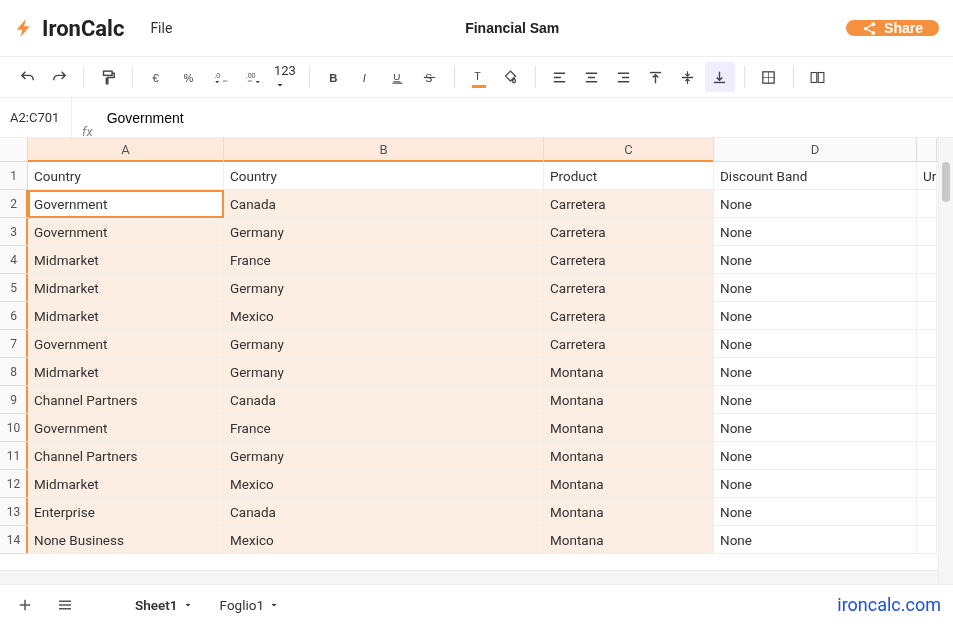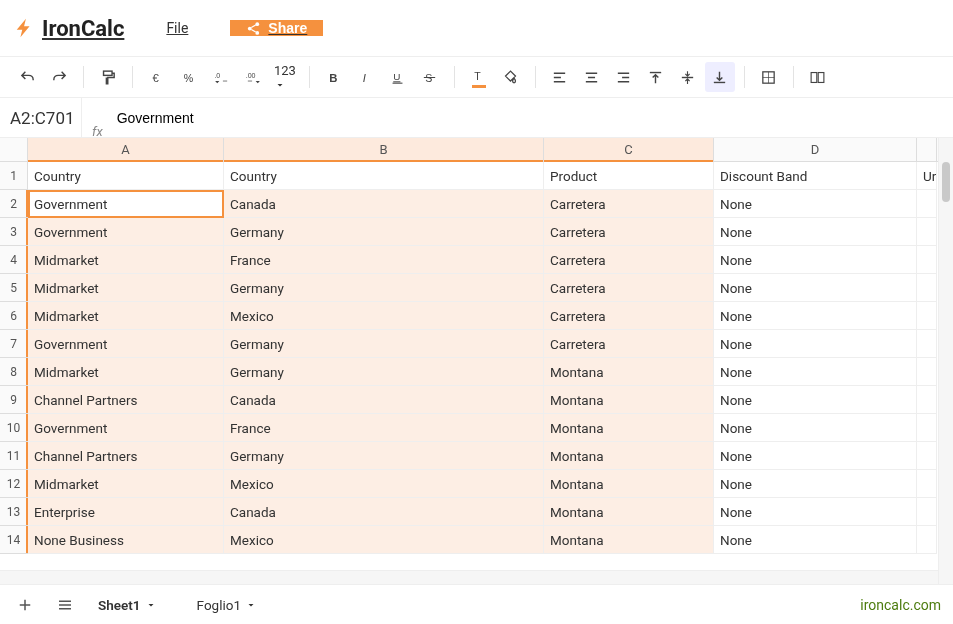--- a/index.html
+++ b/index.html
@@ -1,40 +1,40 @@
 <!DOCTYPE html>
 <html><head>
 <meta charset="utf-8">
 <style>
   * { box-sizing: border-box; margin: 0; padding: 0; }
   body { font-family: -apple-system, BlinkMacSystemFont, "Segoe UI", Roboto, Arial, sans-serif; font-size: 13px; color: #333; background: #fff; width: 953px; height: 624px; overflow: hidden; display: flex; flex-direction: column; }
 
   
-  .header { display: flex; align-items: center; height: 56px; padding: 0 14px; gap: 36px; text-decoration: underline; }
+  .header { display: flex; align-items: center; height: 56px; padding: 0 14px; gap: 20px; }
   .logo { display: flex; align-items: center; gap: 6px; font-size: 22px; font-weight: 700; color: #222; }
   .logo svg { width: 22px; height: 22px; }
   .file-menu { font-size: 14px; color: #333; cursor: pointer; padding: 4px 6px; }
   .doc-name-wrap { flex: 1; display: flex; justify-content: center; }
   .doc-name { font-size: 14px; font-weight: 600; color: #222; border: none; outline: none; text-align: center; background: transparent; width: 120px; }
-  .share-btn { background: #f5913e; color: #fff; border: none; border-radius: 0; padding: 0 16px; font-size: 14px; font-weight: 600; display: flex; align-items: center; gap: 7px; cursor: pointer; }
+  .share-btn { background: #f5913e; color: #fff; border: none; border-radius: 12px; padding: 0 16px; font-size: 14px; font-weight: 600; display: flex; align-items: center; gap: 7px; cursor: pointer; }
   .share-btn svg { width: 15px; height: 15px; }
 
   
   .toolbar { display: flex; align-items: center; height: 42px; padding: 0 12px; border-top: 1px solid #eee; border-bottom: 1px solid #eee; gap: 2px; }
   .tbtn { width: 30px; height: 30px; display: flex; align-items: center; justify-content: center; border: none; background: transparent; cursor: pointer; border-radius: 3px; color: #444; }
   .tbtn svg { width: 17px; height: 17px; }
   .tsep { width: 1px; height: 22px; background: #e3e3e3; margin: 0 7px; }
   .tnum { display: flex; gap: 1px; padding: 0 4px; font-size: 13px; cursor: pointer; flex-direction: column; }
   .tnum svg { width: 12px; height: 12px; }
   .color-strip { height: 3px; width: 14px; background: #f5913e; position: absolute; bottom: 4px; left: 8px; }
   .tbtn.rel { position: relative; }
 
   
   .formula-bar { display: flex; align-items: center; height: 40px; border-bottom: 1px solid #eee; }
-  .cell-ref { width: 82px; padding: 0 10px; font-size: 17px; color: #333; border-right: 1px solid #eee; height: 100%; display: flex; align-items: center; }
+  .cell-ref { width: 72px; padding: 0 10px; font-size: 13px; color: #333; border-right: 1px solid #eee; height: 100%; display: flex; align-items: center; }
   .fx { padding: 0 10px; font-style: italic; color: #888; font-size: 13px; margin-top: 28px; }
   .formula-input { flex: 1; border: none; outline: none; font-size: 14px; padding: 0 4px; }
 
   
   .grid-wrap { flex: 1; position: relative; overflow: hidden; display: flex; }
   .grid { flex: 1; display: flex; flex-direction: column; }
   .col-headers { display: flex; border-bottom: 1px solid #ddd; background: #fafafa; height: 24px; }
   .corner { width: 28px; border-right: 1px solid #ddd; background: #fafafa; }
   .col-h { text-align: center; font-size: 13px; color: #555; border-right: 1px solid #ddd; display: flex; align-items: center; justify-content: center; position: relative; }
   .col-h.sel { background: #fdeadd; }
@@ -49,35 +49,38 @@
   .scrollbar-v { width: 15px; background: #f6f6f6; border-left: 1px solid #eee; position: relative; }
   .scroll-thumb { position: absolute; top: 24px; left: 3px; width: 8px; height: 40px; background: #c9c9c9; border-radius: 4px; }
   .scrollbar-h { height: 14px; background: #f6f6f6; border-top: 1px solid #eee; }
 
   
   .footer { height: 40px; display: flex; align-items: center; padding: 0 12px; border-top: 1px solid #eee; gap: 14px; }
   .fbtn { width: 26px; height: 26px; display: flex; align-items: center; justify-content: center; cursor: pointer; color: #555; }
   .sheet-tab { display: flex; align-items: center; gap: 4px; font-size: 13.5px; padding: 4px 6px; cursor: pointer; }
   .sheet-tab.active { font-weight: 600; }
   .sheet-tab svg { width: 12px; height: 12px; }
-  .brand-link { margin-left: auto; color: #4d7c0f; font-size: 14px; }
+  .brand-link { margin-left: auto; color: #1d4ed8; font-size: 18px; }
 
   .wA { width: 196px; } .wB { width: 320px; } .wC { width: 170px; } .wD { width: 203px; } .wE { width: 20px; }
 </style>
 </head>
 <body>
 
 <div class="header">
   <div class="logo">
     <svg viewBox="0 0 24 24">
         <path fill="#f5913e" d="M13 2 3 14h6l-2 8 10-12h-6l2-8z"></path>
       </svg>
     <span>IronCalc</span>
   </div>
   <div class="file-menu">File</div>
+  <div class="doc-name-wrap">
+    <input class="doc-name" value="Financial Sam" style="">
+  </div>
   <button class="share-btn">
     <svg viewBox="0 0 24 24">
         <circle cx="18" cy="5" r="3" fill="white"></circle>
         <circle cx="6" cy="12" r="3" fill="white"></circle>
         <circle cx="18" cy="19" r="3" fill="white"></circle>
         <path stroke="white" stroke-width="2" d="M8.5 10.5 15.5 6.5M8.5 13.5 15.5 17.5"></path>
       </svg>
     <span>Share</span>
   </button>
 </div>
@@ -358,21 +361,21 @@
   <div class="fbtn">
       <svg viewBox="0 0 24 24" width="18" height="18">
         <path stroke="currentColor" stroke-width="2" d="M12 5v14M5 12h14"></path>
       </svg>
     </div>
   <div class="fbtn">
       <svg viewBox="0 0 24 24" width="18" height="18">
         <path stroke="currentColor" stroke-width="2" d="M4 7h16M4 12h16M4 17h16"></path>
       </svg>
     </div>
-  <div id="sheet-tabs" style="display:flex;gap:28px;">
+  <div id="sheet-tabs" style="display:flex;gap:14px;margin-left:37px;">
       <div class="sheet-tab active">
         <span>Sheet1</span>
         <svg viewBox="0 0 24 24">
           <path fill="currentColor" d="M7 10l5 5 5-5z"></path>
         </svg>
       </div>
       <div class="sheet-tab">
         <span>Foglio1</span>
         <svg viewBox="0 0 24 24">
           <path fill="currentColor" d="M7 10l5 5 5-5z"></path>

